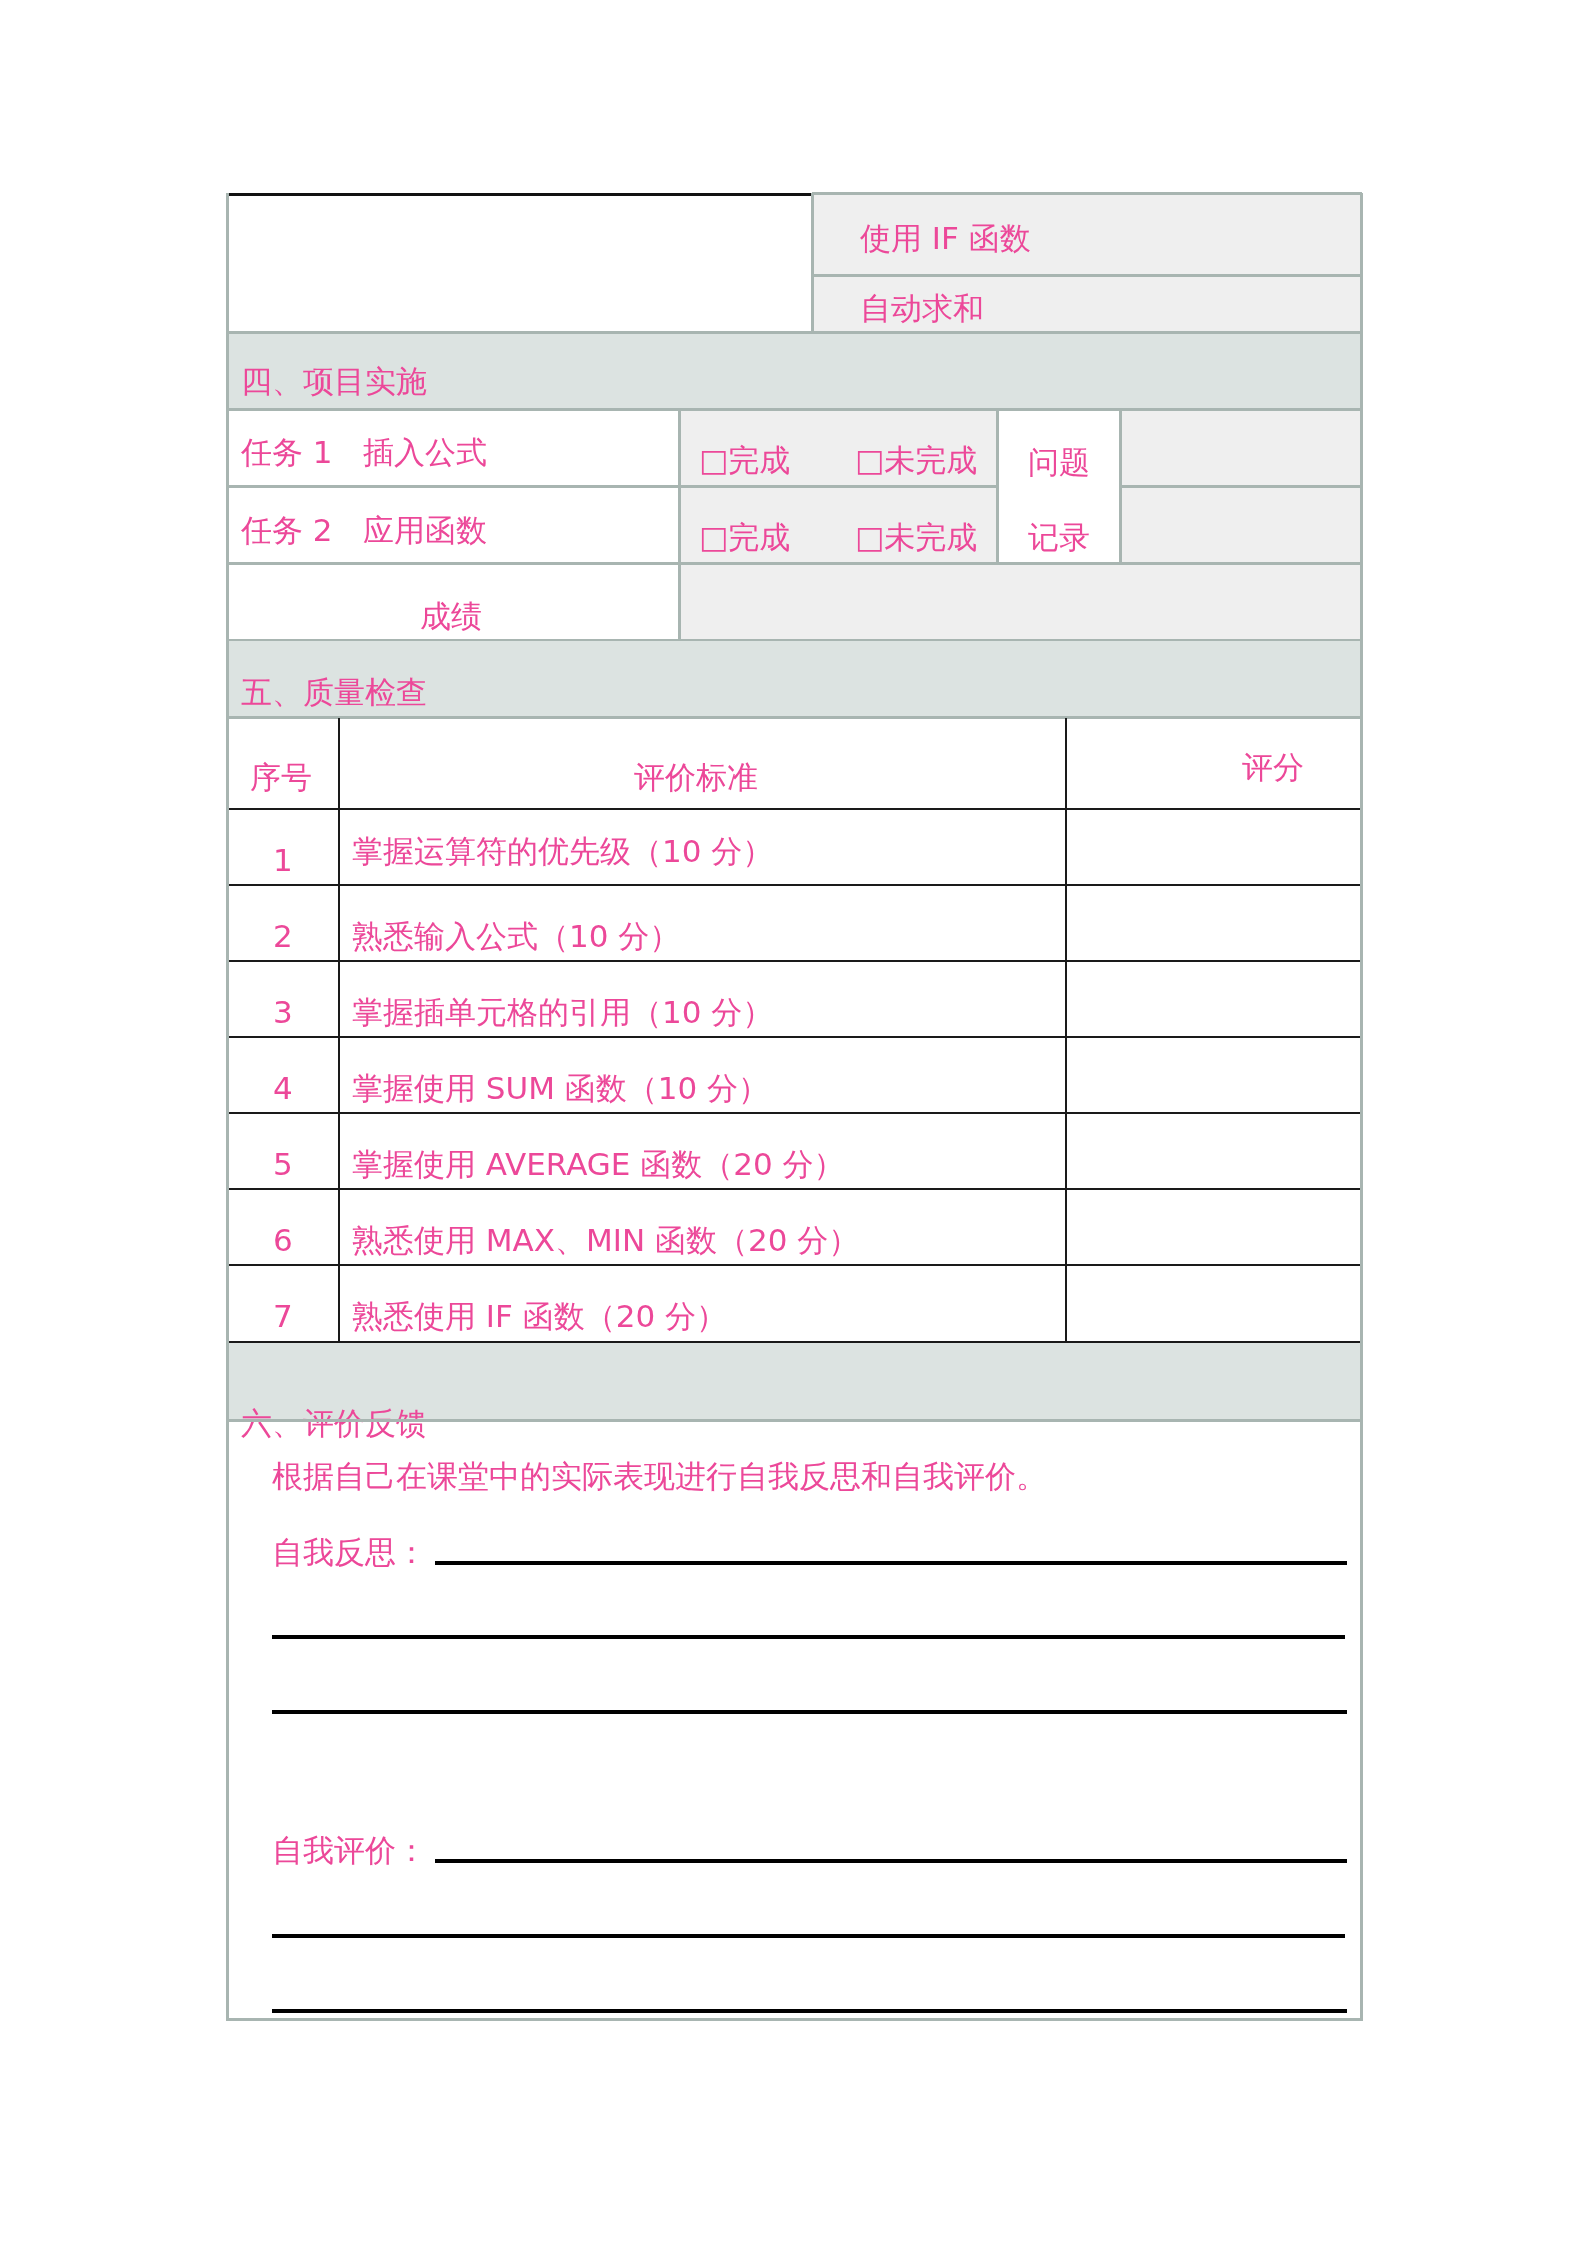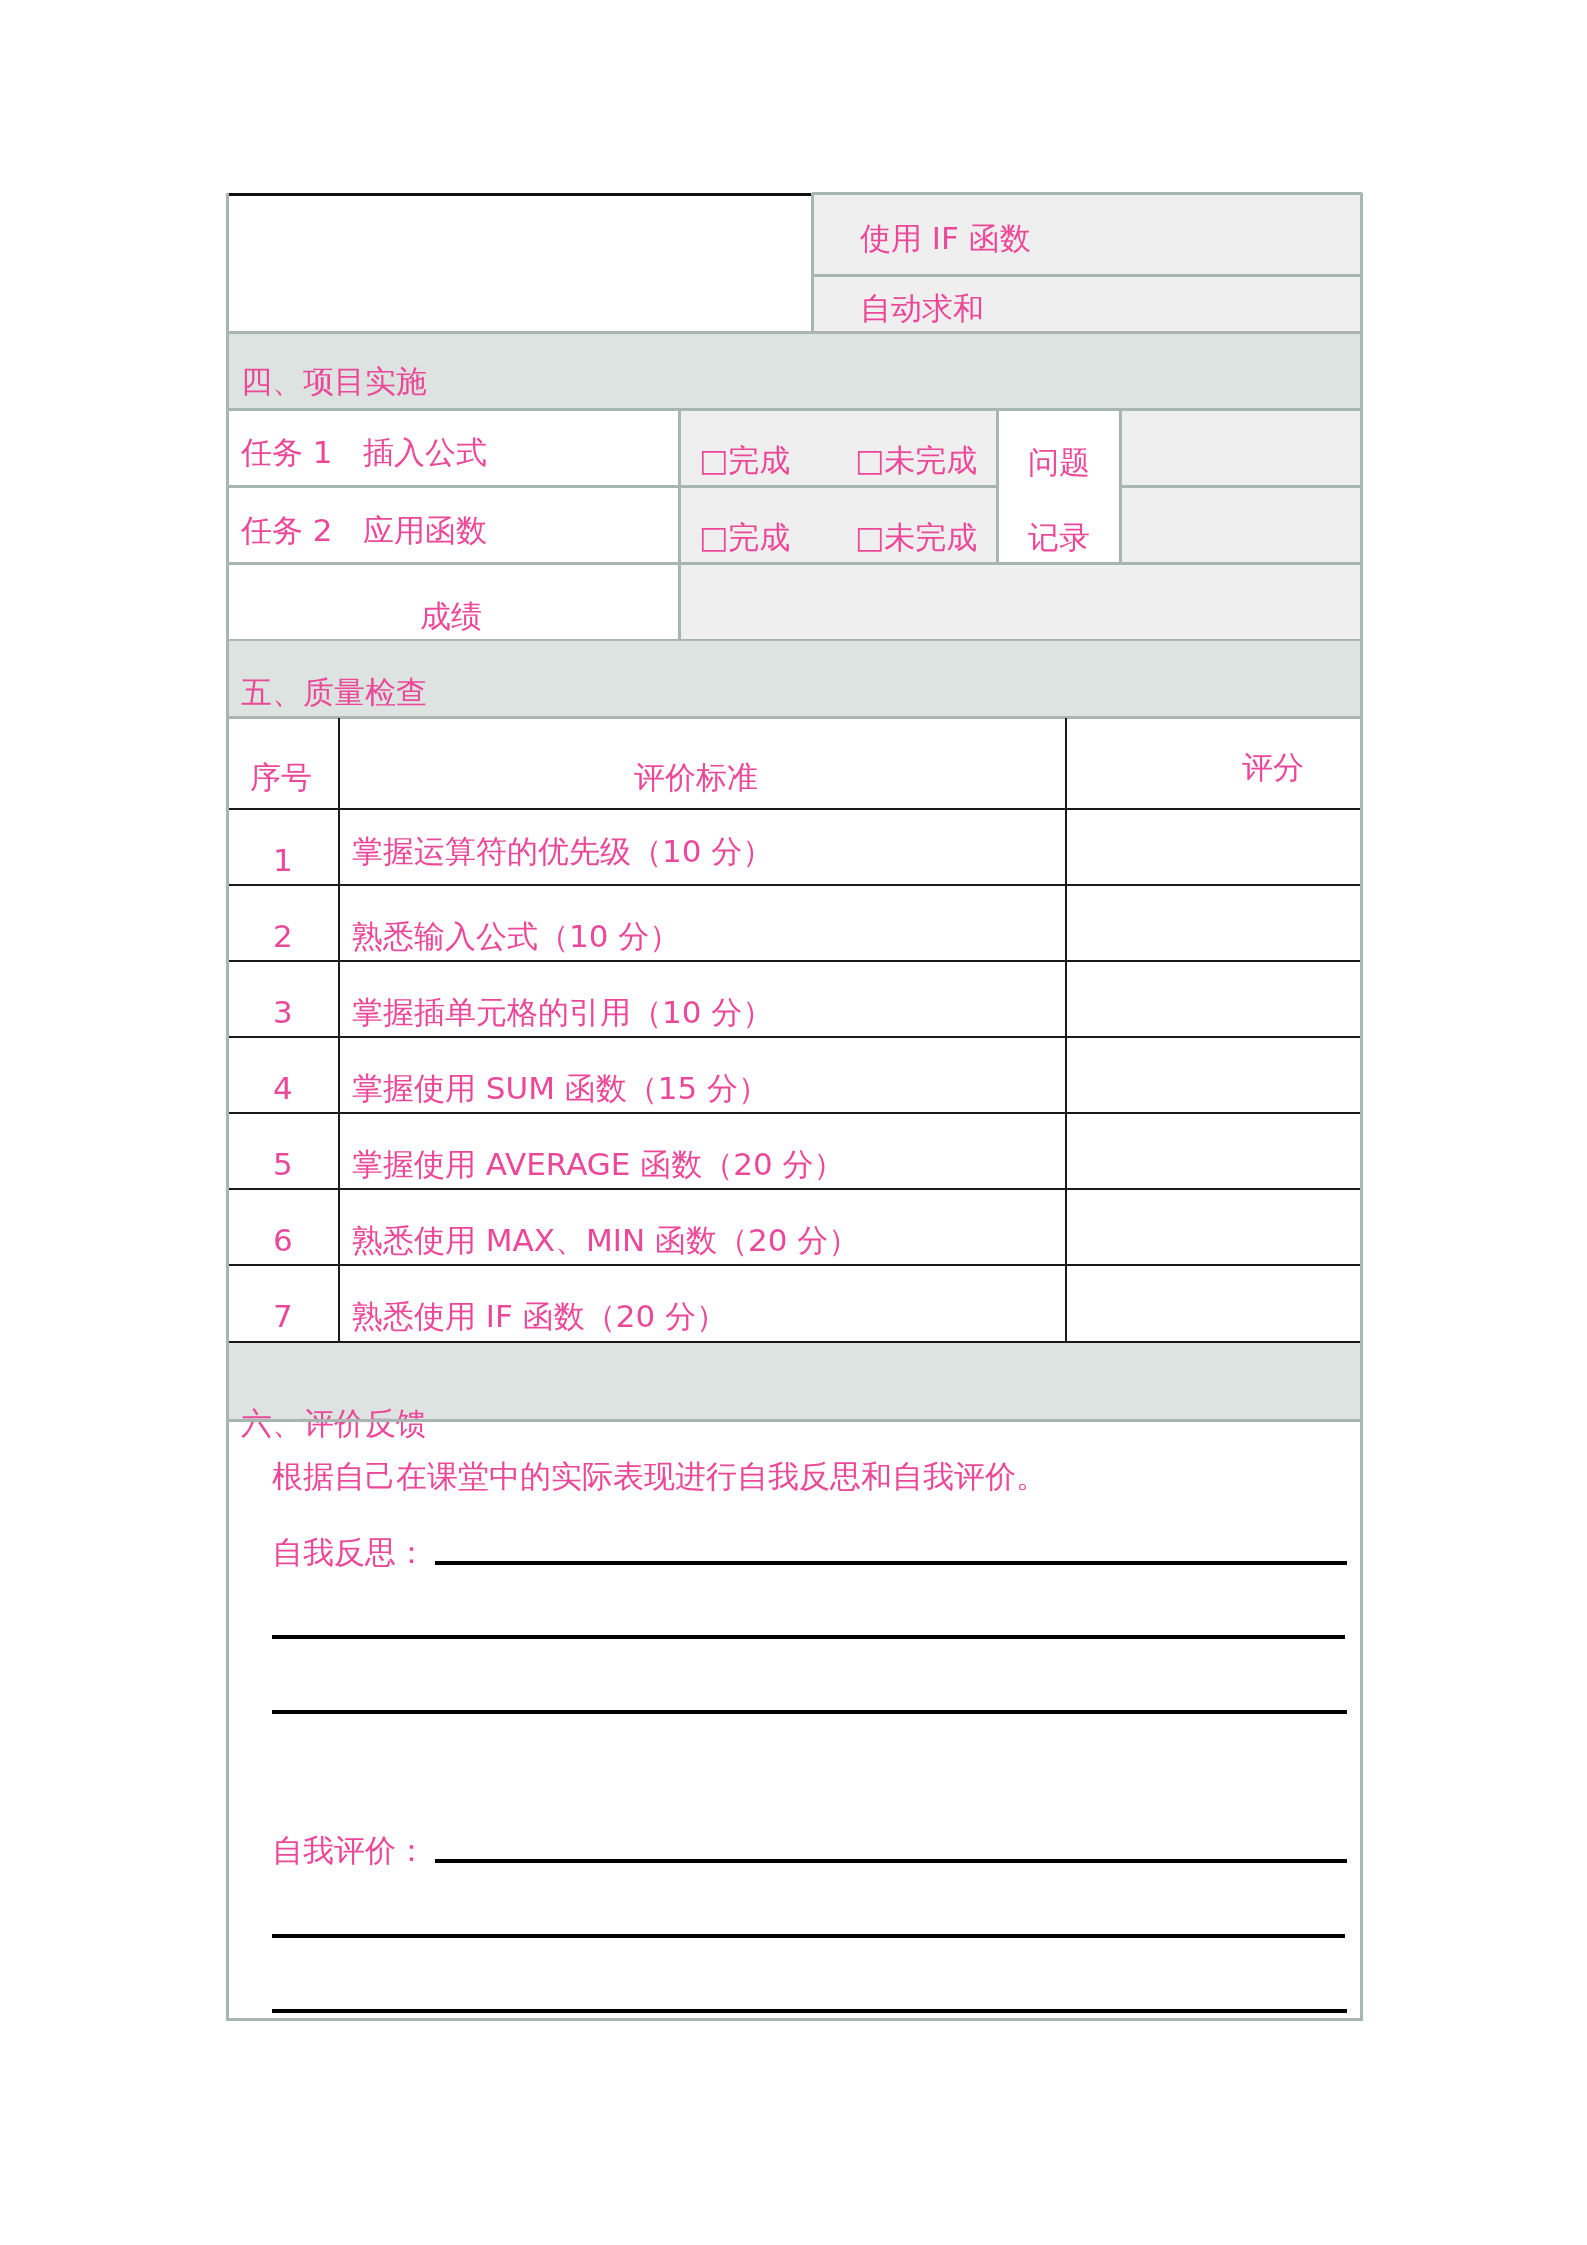--- a/index.html
+++ b/index.html
@@ -78,21 +78,21 @@
     <span class="txt" style="left:352px;top:921px;">熟悉输入公式（10 分）</span>
     <div class="abs" style="left:1068px;top:887px;width:292px;height:74px;"></div>
   </div>
   <div>
     <span class="txt" style="left:273px;top:997px;">3</span>
     <span class="txt" style="left:352px;top:997px;">掌握插单元格的引用（10 分）</span>
     <div class="abs" style="left:1068px;top:963px;width:292px;height:74px;"></div>
   </div>
   <div>
     <span class="txt" style="left:273px;top:1073px;">4</span>
-    <span class="txt" style="left:352px;top:1073px;">掌握使用 SUM 函数（15 分）</span>
+    <span class="txt" style="left:352px;top:1073px;">掌握使用 SUM 函数（10 分）</span>
     <div class="abs" style="left:1068px;top:1039px;width:292px;height:74px;"></div>
   </div>
   <div>
     <span class="txt" style="left:273px;top:1149px;">5</span>
     <span class="txt" style="left:352px;top:1149px;">掌握使用 AVERAGE 函数（20 分）</span>
     <div class="abs" style="left:1068px;top:1115px;width:292px;height:74px;"></div>
   </div>
   <div>
     <span class="txt" style="left:273px;top:1225px;">6</span>
     <span class="txt" style="left:352px;top:1225px;">熟悉使用 MAX、MIN 函数（20 分）</span>

